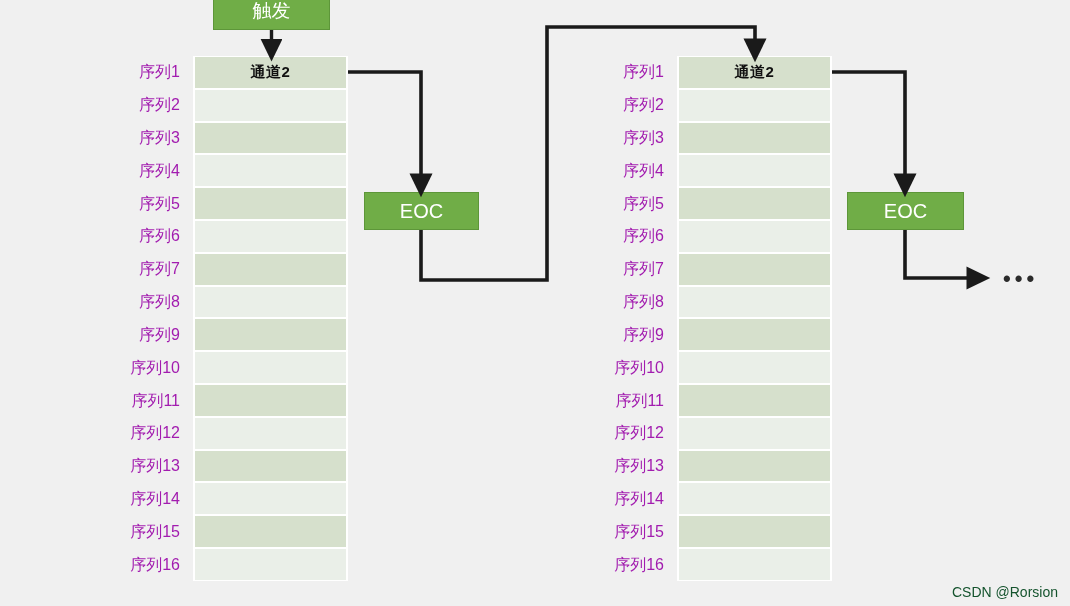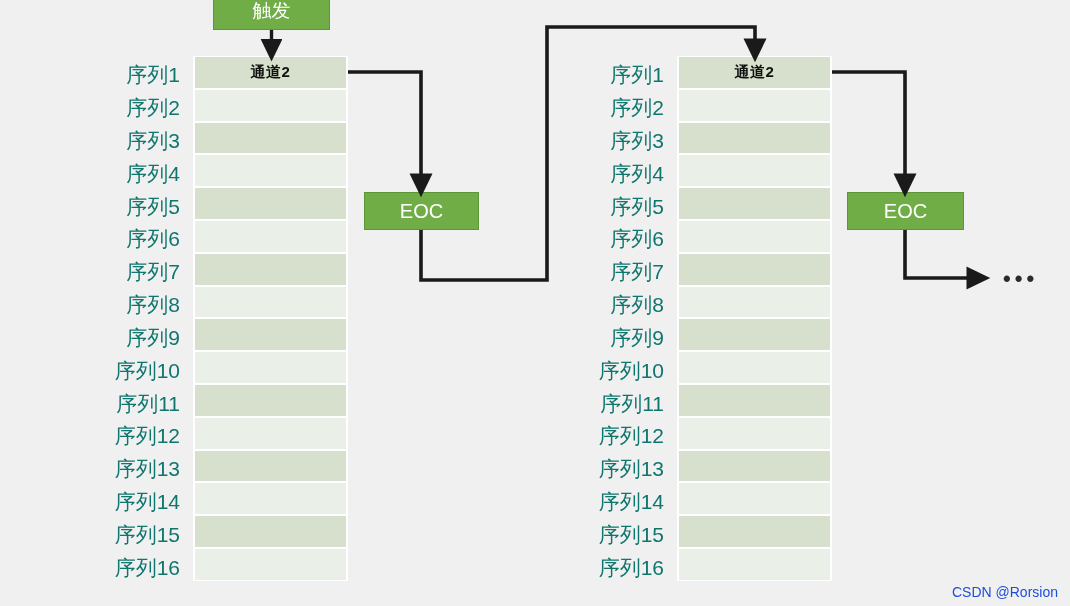--- a/index.html
+++ b/index.html
@@ -46,22 +46,22 @@
     text-align: center;
     font-size: 15px;
     font-weight: bold;
     color: #111111;
     letter-spacing: 0.5px;
   }
   .row-label {
     position: absolute;
     width: 120px;
     text-align: right;
-    font-size: 21px;
-    color: #0f766e;
+    font-size: 16px;
+    color: #a21caf;
     line-height: 1;
   }
   .green-box {
     position: absolute;
     background: #70ad47;
     border: 1px solid #5d9639;
     box-sizing: border-box;
     color: #ffffff;
     display: flex;
     align-items: center;
@@ -102,21 +102,21 @@
     font-size: 22px;
     letter-spacing: 4px;
     color: #2b2b2b;
     font-weight: bold;
   }
   #watermark {
     position: absolute;
     right: 12px;
     bottom: 6px;
     font-size: 14px;
-    color: #1d4ed8;
+    color: #14532d;
   }
 </style>
 </head>
 <body>
 
 <div id="stage">
 
   <div class="green-box" id="trigger-box">
     <span>触发</span>
   </div>

